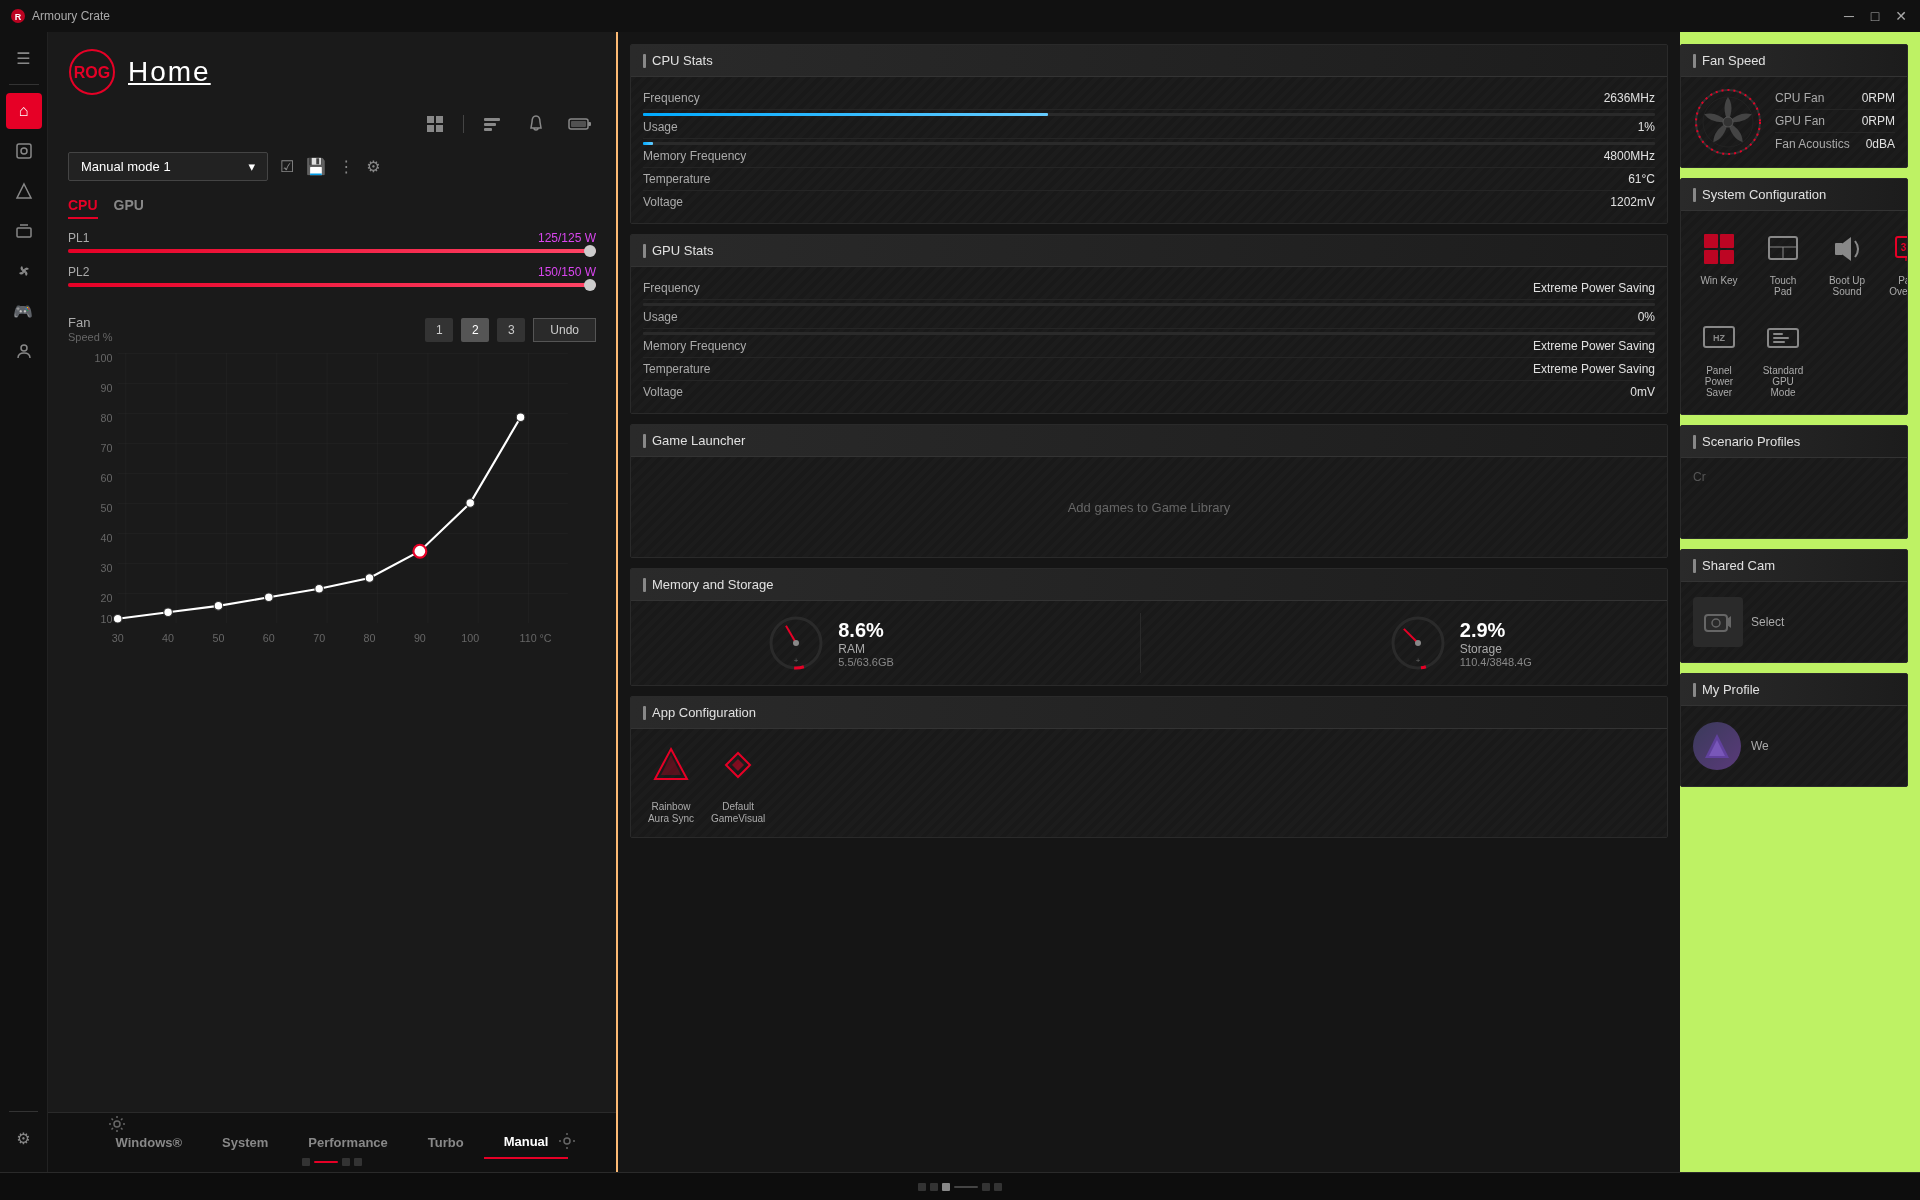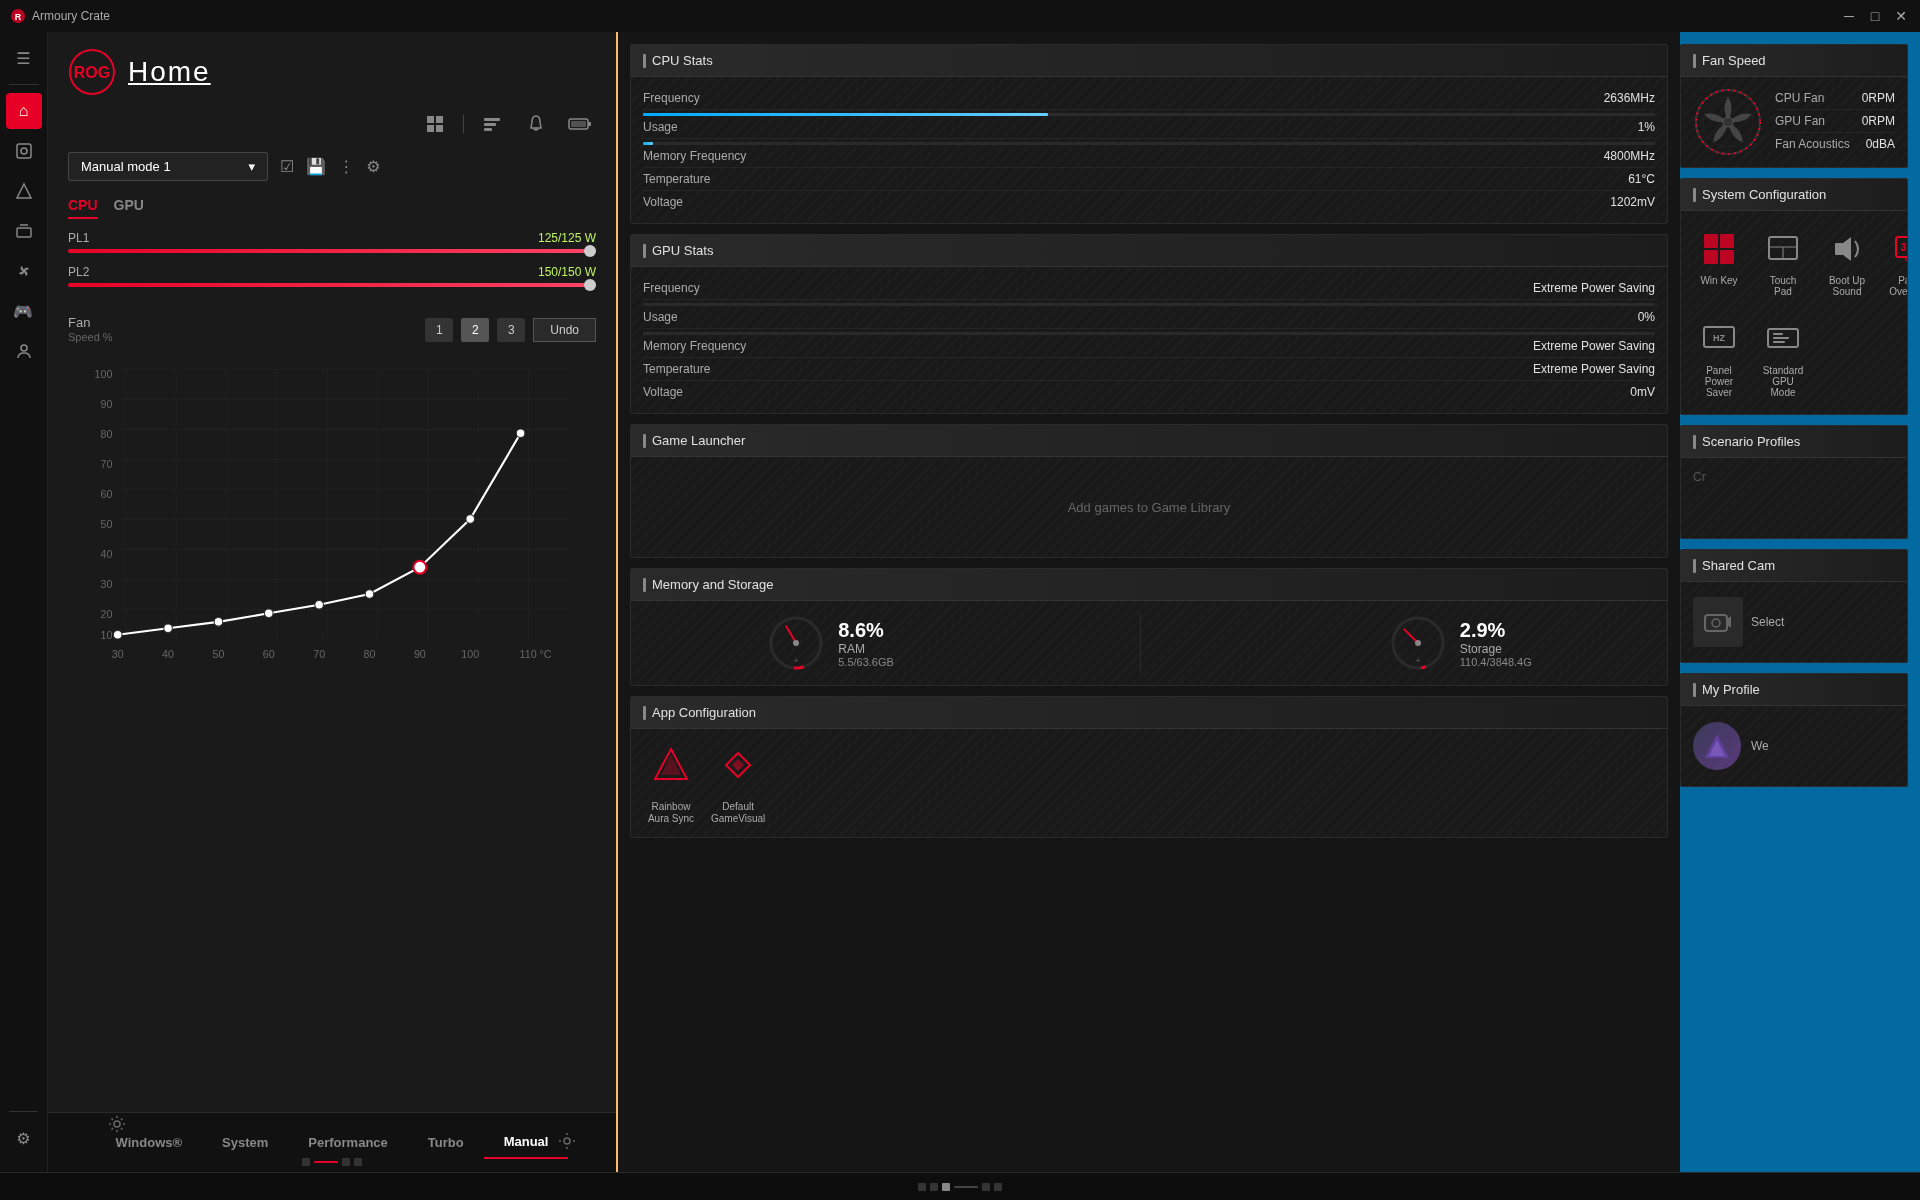--- a/index.html
+++ b/index.html
@@ -177,21 +177,21 @@
     .pl-row {
       margin-bottom: 12px;
     }
     .pl-header {
       display: flex;
       justify-content: space-between;
       margin-bottom: 4px;
       font-size: 12px;
       color: #aaa;
     }
-    .pl-value { color: #bef264; }
+    .pl-value { color: #d946ef; }
     .slider-track {
       height: 4px;
       background: #333;
       border-radius: 2px;
       position: relative;
     }
     .slider-fill {
       height: 100%;
       background: linear-gradient(to right, #e60026, #ff4466);
       border-radius: 2px;
@@ -210,21 +210,21 @@
     .fan-section {
       flex: 1;
       padding: 8px 20px;
       display: flex;
       flex-direction: column;
     }
     .fan-header {
       display: flex;
       align-items: center;
       justify-content: space-between;
-      margin-bottom: 25px;
+      margin-bottom: 9px;
     }
     .fan-points {
       display: flex;
       gap: 8px;
       align-items: center;
     }
     .fan-point-btn {
       background: #333;
       border: none;
       color: #ccc;
@@ -1015,21 +1015,21 @@
                 <path d="M14 20 L20 14 L26 20 L20 26Z" fill="#e60026" opacity="0.5"></path>
               </svg>
             </div>
             <span class="app-label">Default<br>GameVisual</span>
           </div>
         </div>
       </div>
 
     </div>
 
-    <div style="width:240px;padding:12px 12px 12px 0;display:flex;flex-direction:column;gap:10px;background:#0369a1;">
+    <div style="width:240px;padding:12px 12px 12px 0;display:flex;flex-direction:column;gap:10px;background:#bef264;">
 
       <div class="panel-card fan-speed-panel">
         <div class="panel-header">
           <span>Fan Speed</span>
         </div>
         <div class="fan-speed-panel panel-body">
           <div class="fan-dial">
             <svg width="70" height="70" viewBox="0 0 70 70">
               <circle cx="35" cy="35" r="32" fill="none" stroke="#333" stroke-width="2"></circle>
               <circle cx="35" cy="35" r="25" fill="none" stroke="#222" stroke-width="1"></circle>

